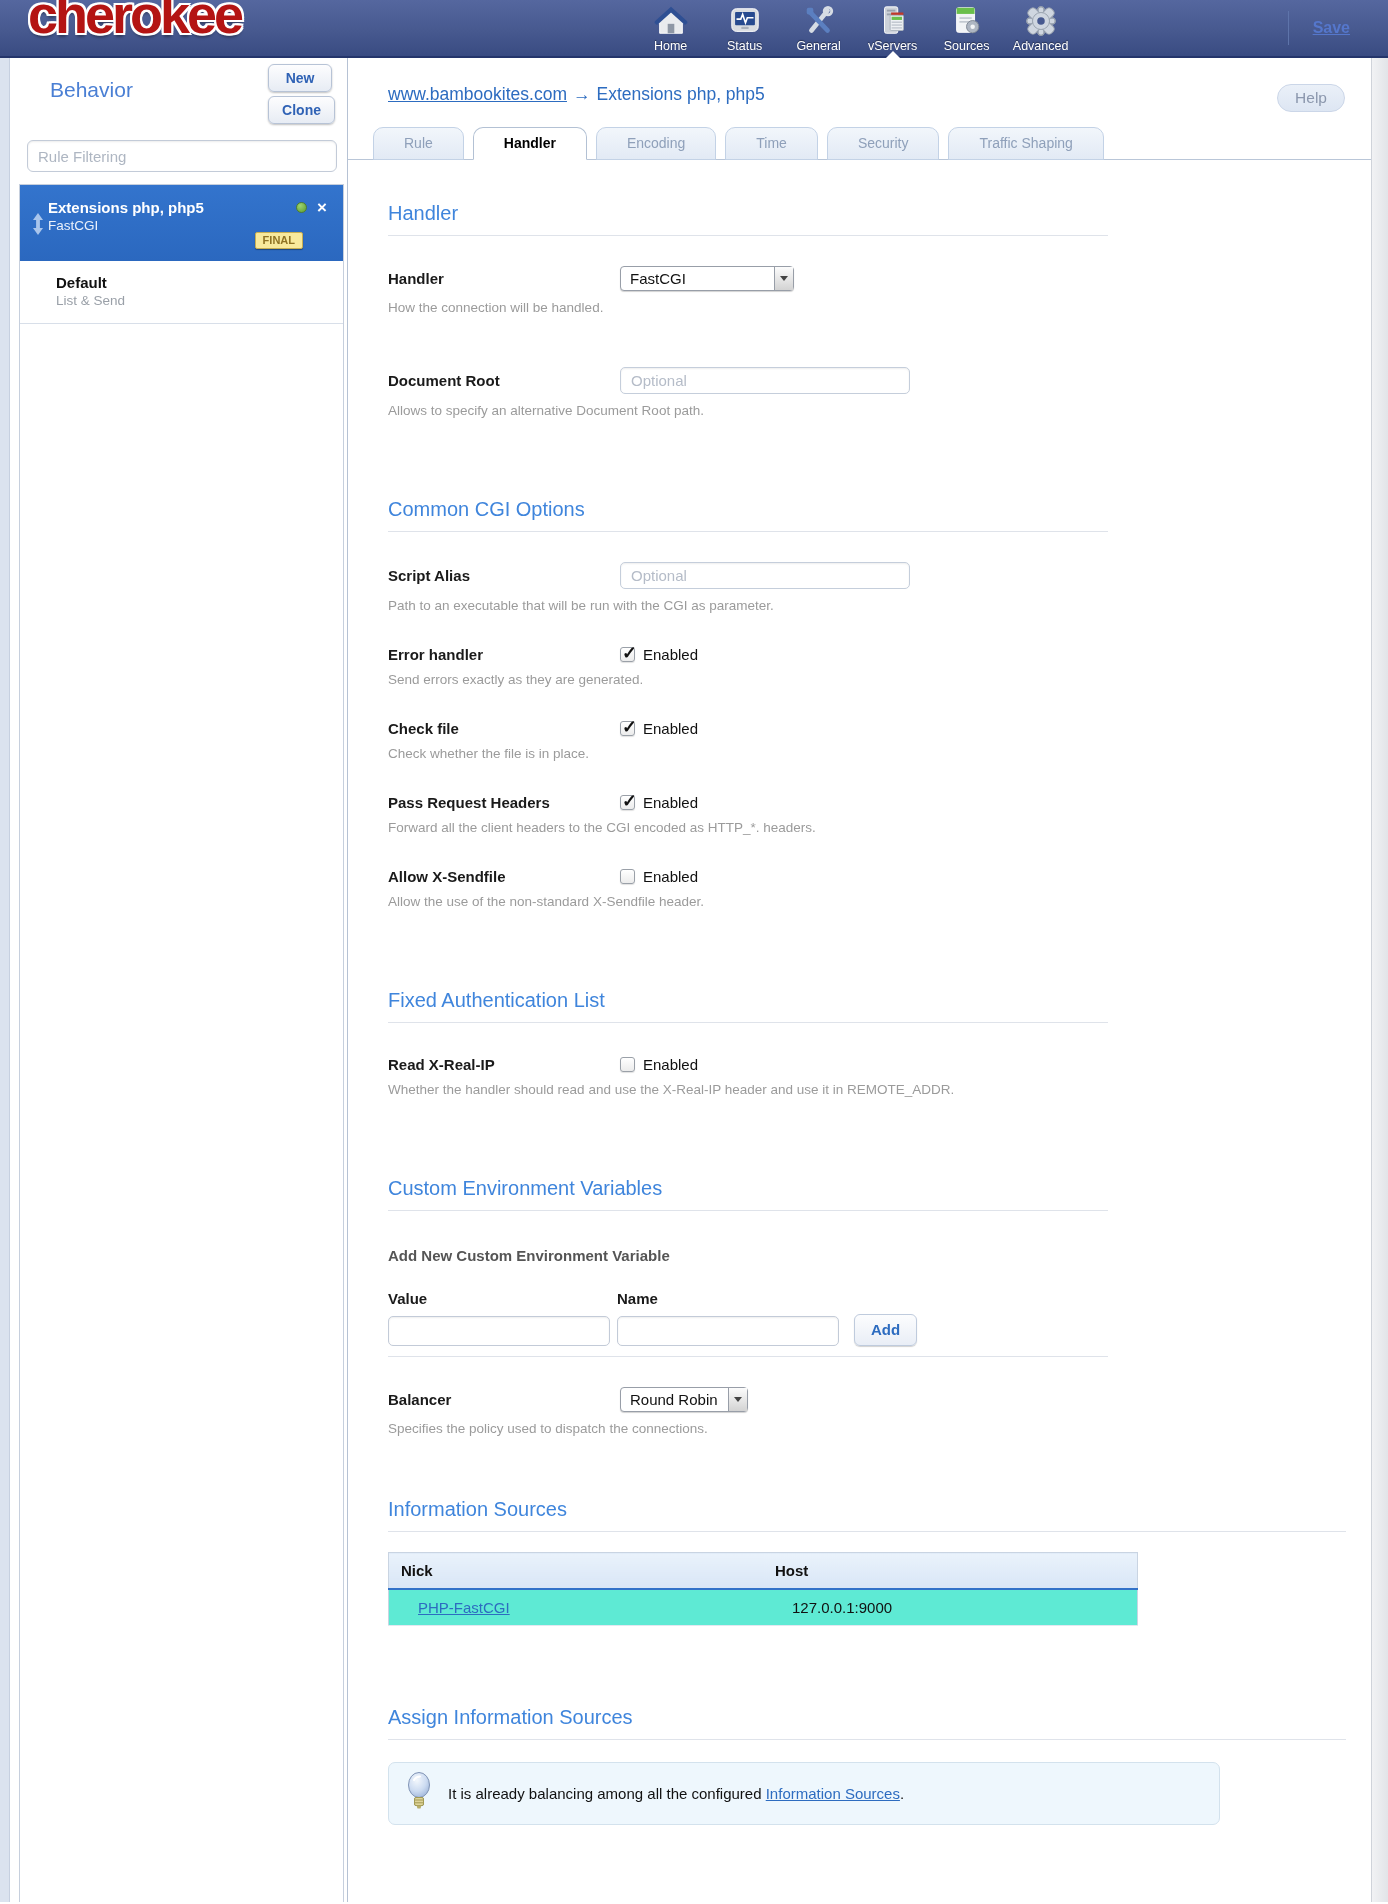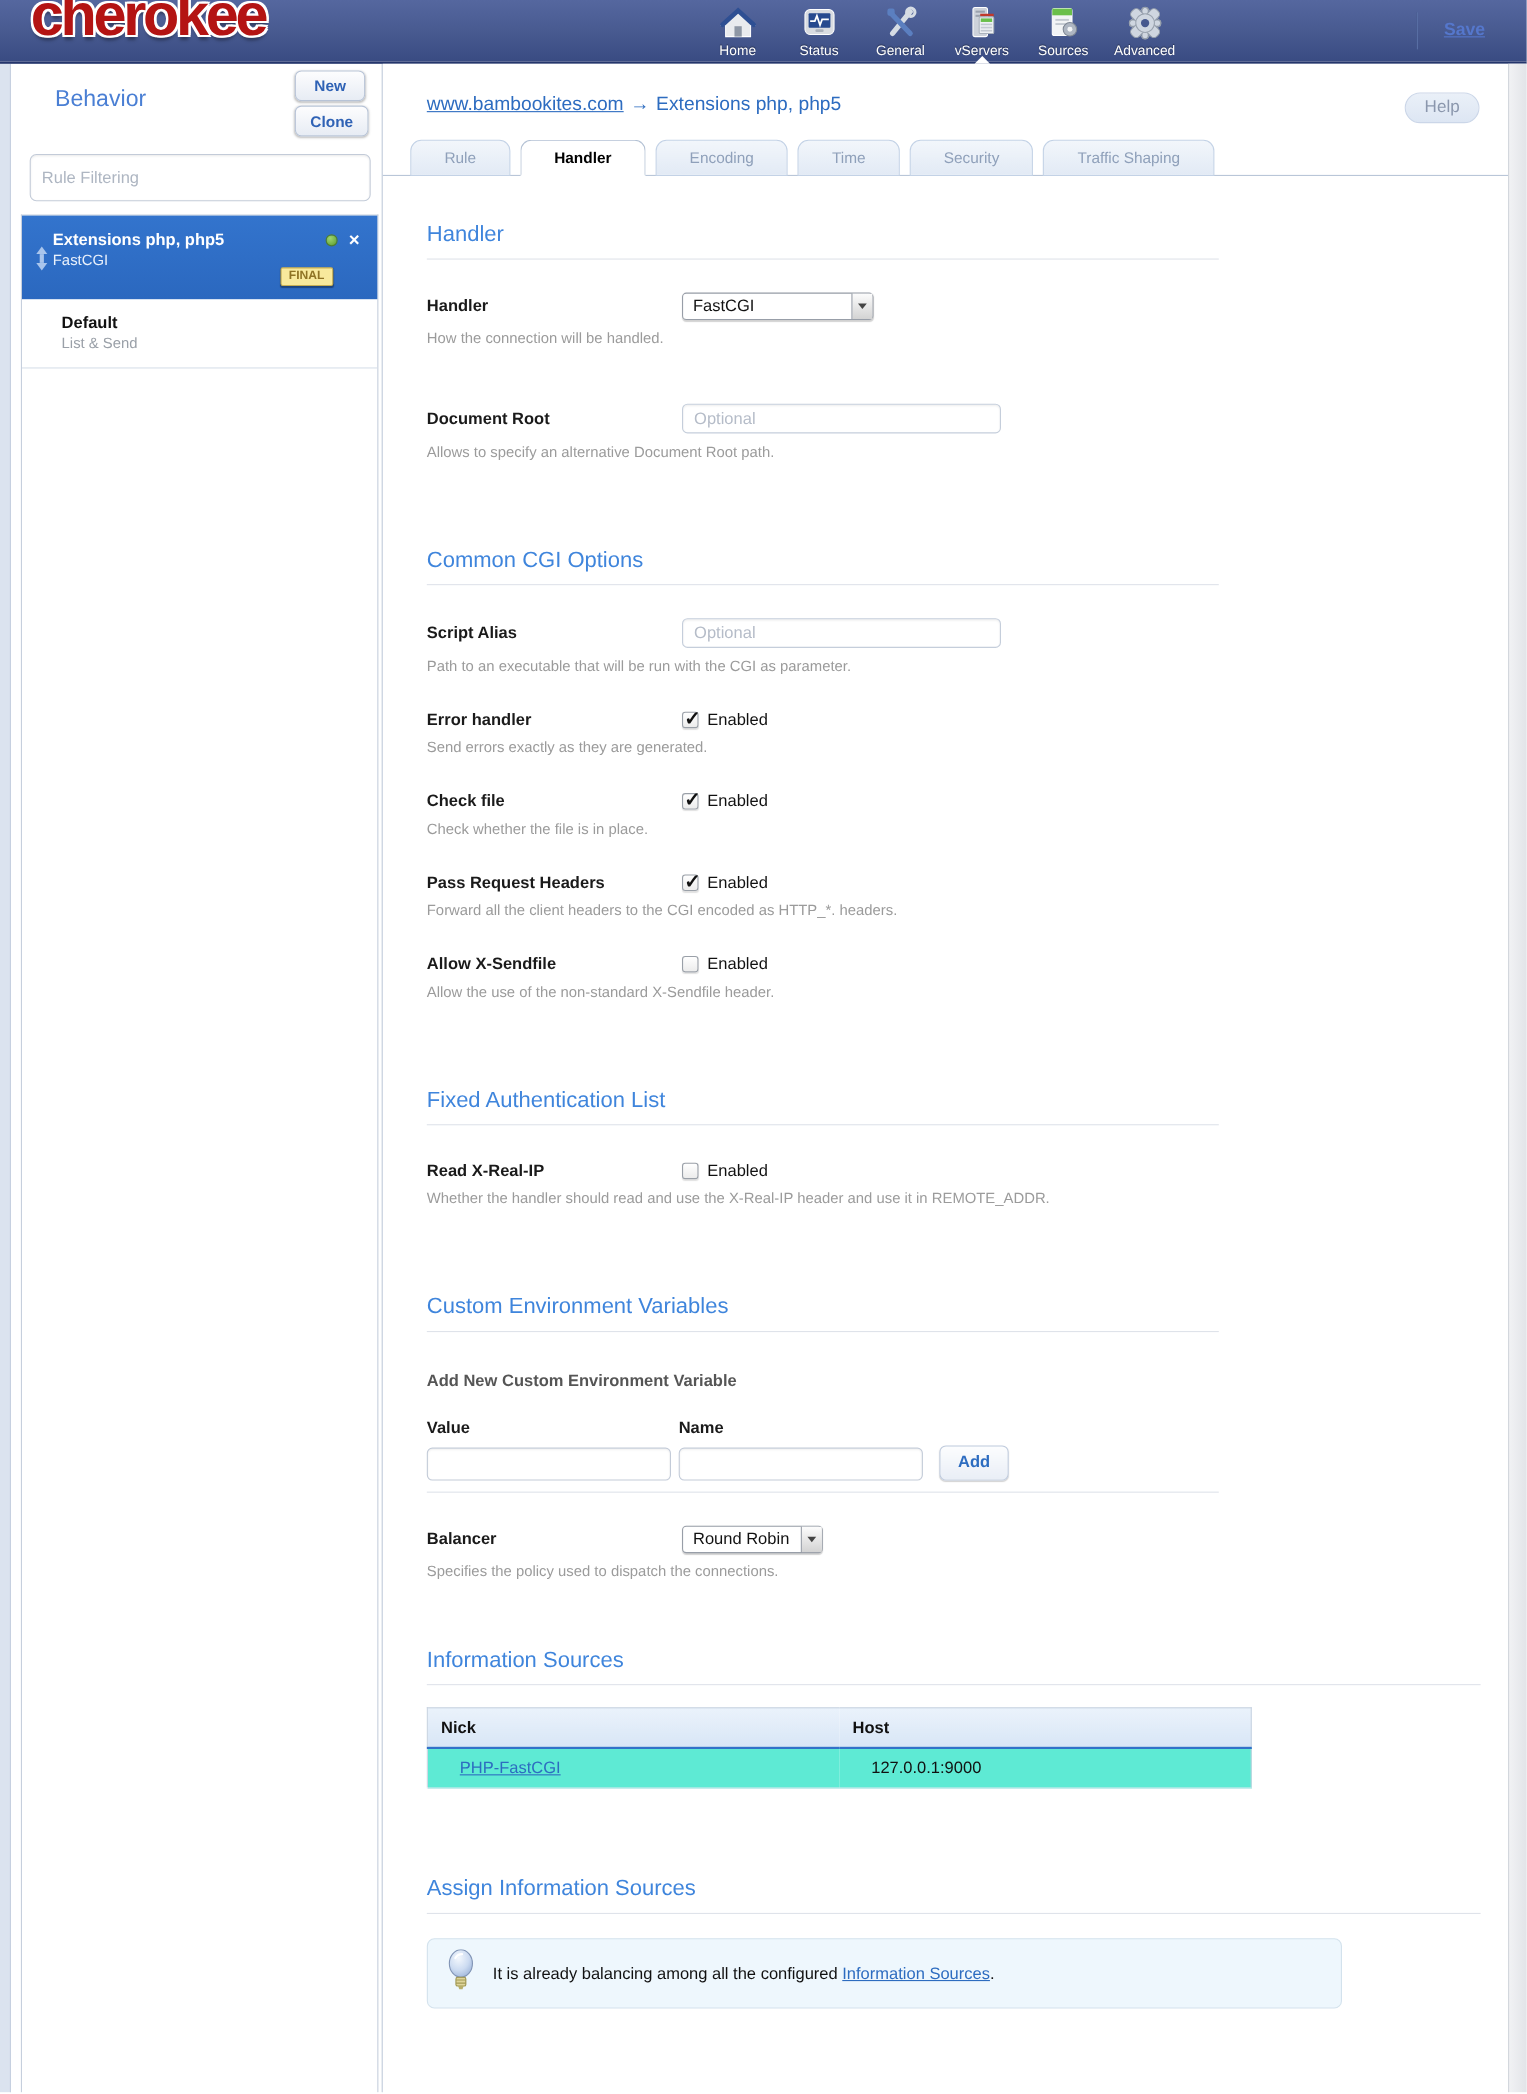--- a/index.html
+++ b/index.html
@@ -56,21 +56,21 @@
   .side-title { color:#4a7fd4; font-size:21px; font-weight:normal; margin:14px 0 0; }
   .side-btns { display:flex; flex-direction:column; align-items:flex-start; gap:4px; }
   .side-btn {
     min-width:64px; padding:5px 13px; font:bold 14px "Liberation Sans",sans-serif;
     color:#2f62b5; background:linear-gradient(#fdfdfe,#e7ecf4);
     border:1px solid #b7c3d6; border-radius:6px; cursor:pointer;
     box-shadow:0 1px 2px rgba(0,0,0,.25); text-align:center;
   }
   .filter-wrap { margin:12px 10px 12px 17px; }
   .filter-input {
-    width:100%; height:43px; border:1px solid #c3cbd8; border-radius:6px;
+    width:100%; height:32px; border:1px solid #c3cbd8; border-radius:6px;
     padding:0 10px; font:15px "Liberation Sans",sans-serif; color:#333;
     box-shadow:inset 0 1px 2px rgba(0,0,0,.08); outline:none;
   }
   .filter-input::placeholder { color:#aeb6c2; }
   .rule-list {
     margin:0 3px 0 9px; border:1px solid #c6cfdd; border-bottom:none;
     flex:1; display:flex; flex-direction:column; background:#fff;
   }
   .rule { display:flex; cursor:pointer; }
   .rule.selected {

